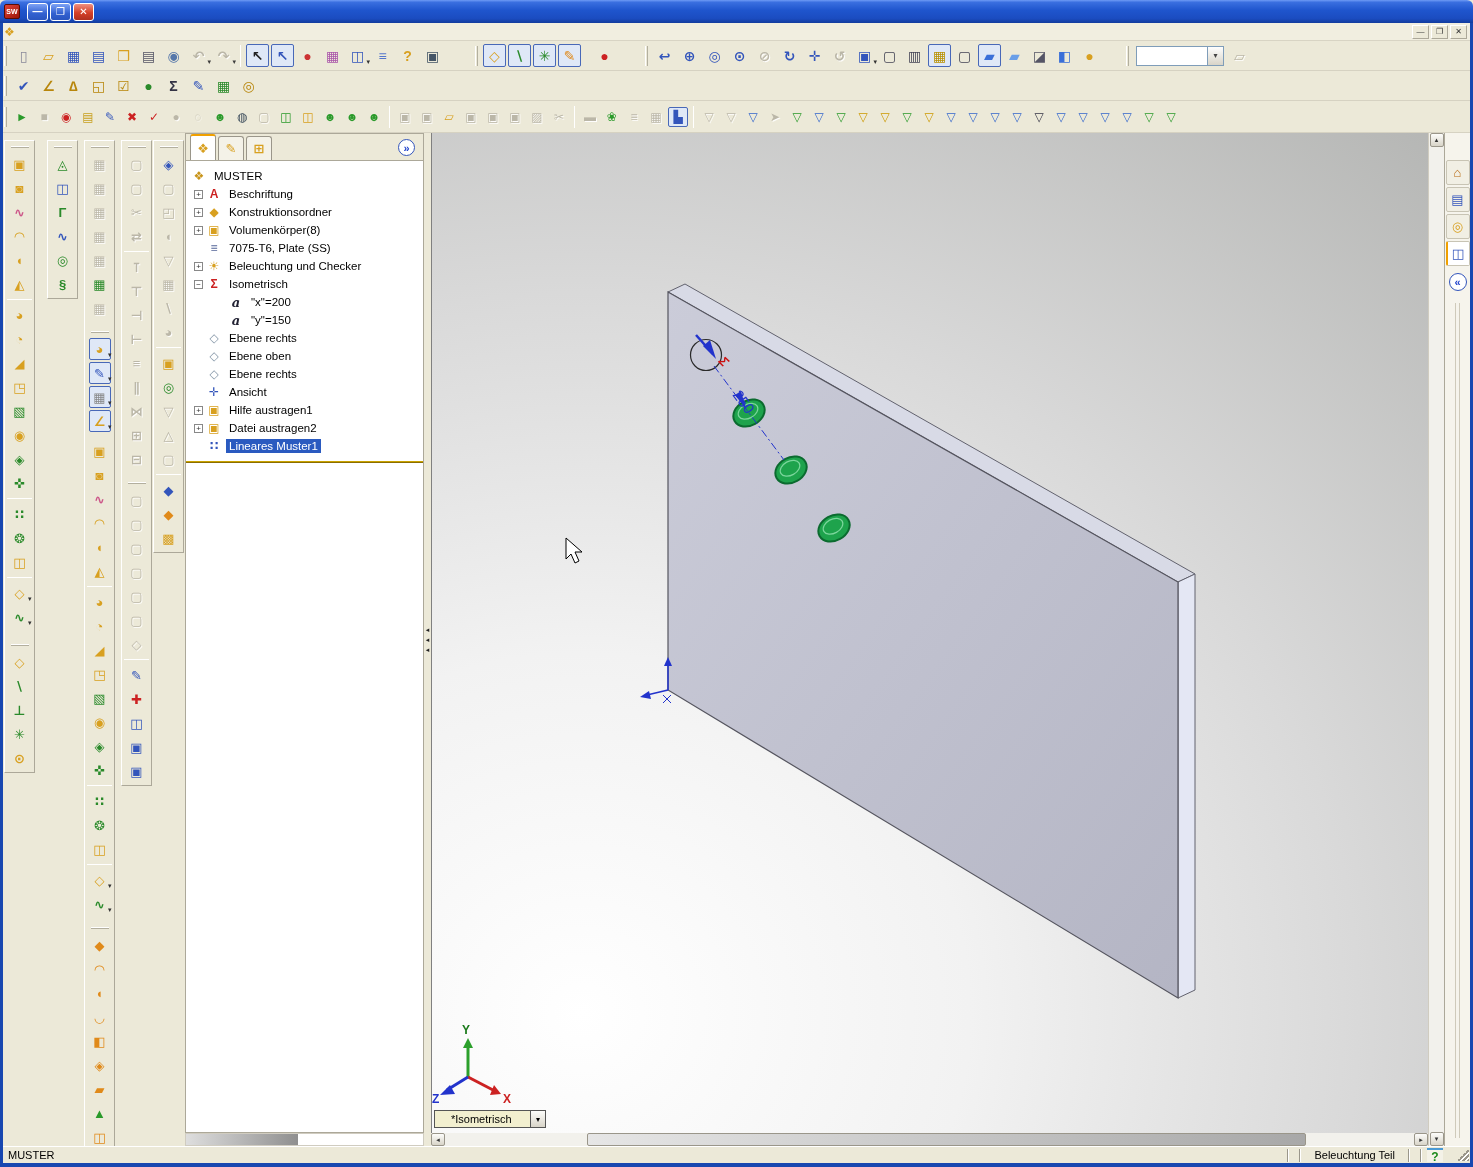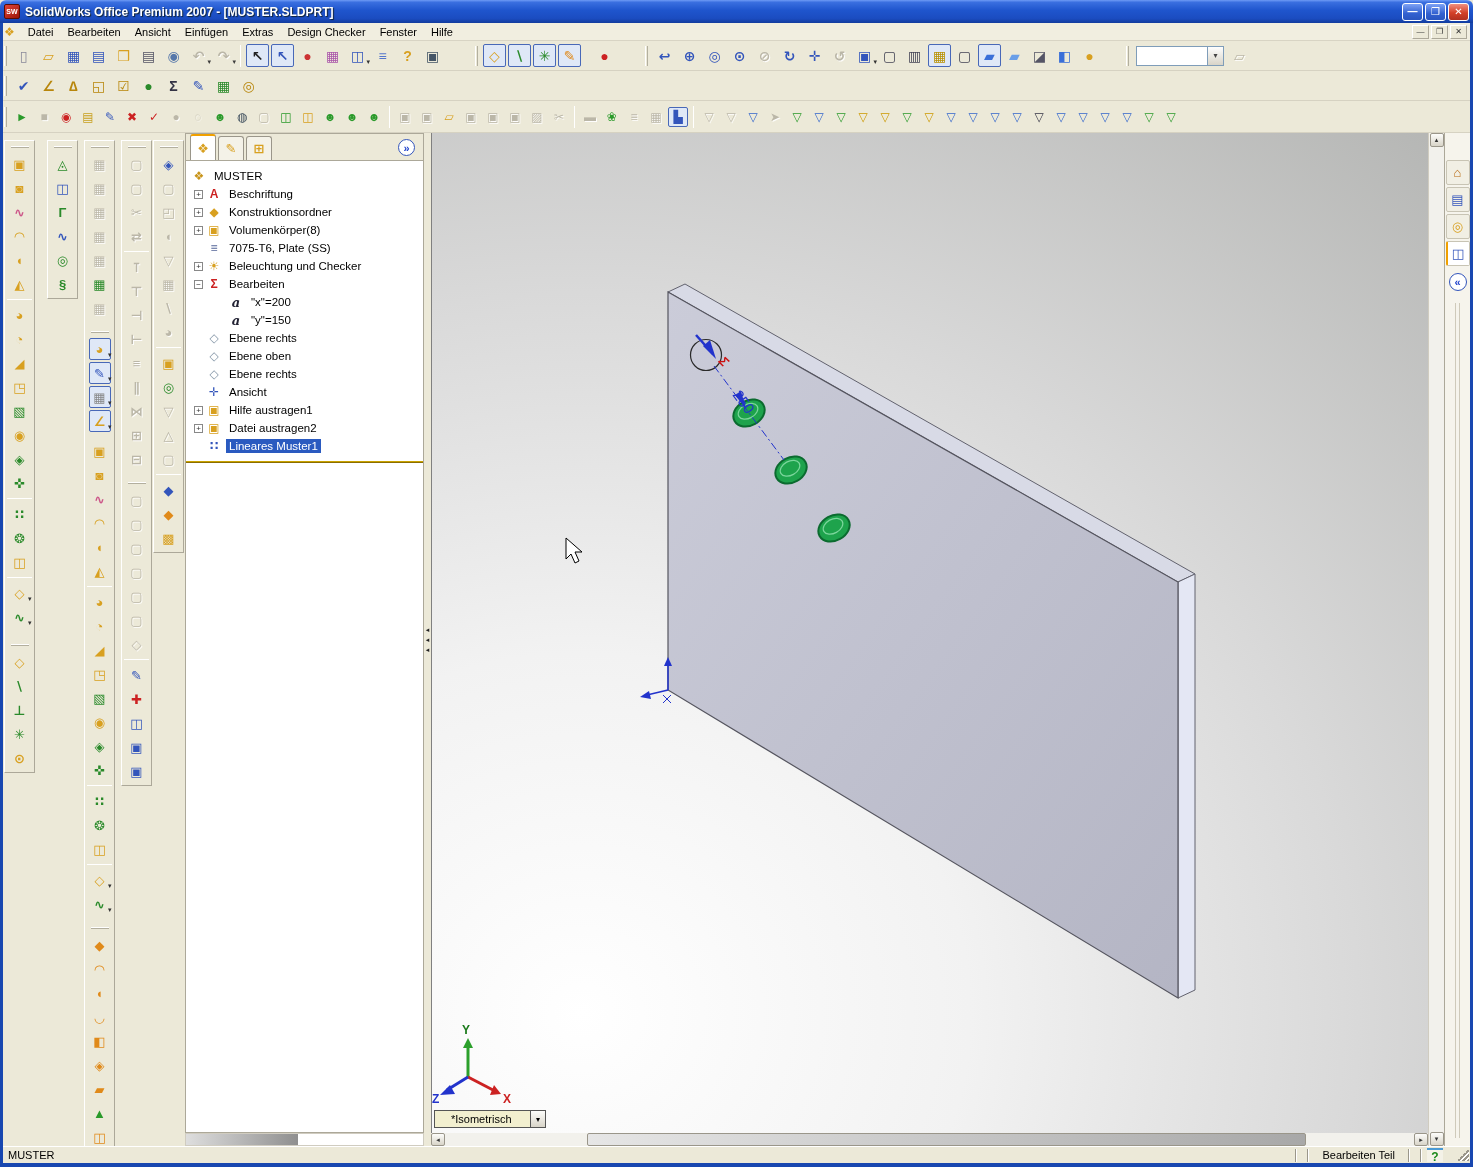--- a/index.html
+++ b/index.html
@@ -122,38 +122,27 @@
   .sb-grip{width:12px;height:12px;margin-right:4px;
     background:linear-gradient(135deg,transparent 50%,#9a968a 50%,#9a968a 60%,#fff 60%,#fff 70%,#9a968a 70%,#9a968a 80%,#fff 80%,#fff 90%,#9a968a 90%);}
 </style>
 </head>
 <body>
 
 <div class="app">
 
   <div class="titlebar">
     <div class="sw-logo">SW</div>
-    <div class="title-text">SolidWorks Office Premium 2007 - [MUSTER.SLDPRT]</div>
     <div class="winbtn">—</div>
     <div class="winbtn">❐</div>
     <div class="winbtn close">✕</div>
   </div>
 
   <div class="menubar">
     <span class="doc-icon">❖</span>
-    <div id="menu-items" style="display:flex;">
-        <span class="mitem">Datei</span>
-        <span class="mitem">Bearbeiten</span>
-        <span class="mitem">Ansicht</span>
-        <span class="mitem">Einfügen</span>
-        <span class="mitem">Extras</span>
-        <span class="mitem">Design Checker</span>
-        <span class="mitem">Fenster</span>
-        <span class="mitem">Hilfe</span>
-      </div>
     <div class="docbtns">
       <div class="docbtn">—</div>
       <div class="docbtn">❐</div>
       <div class="docbtn">✕</div>
     </div>
   </div>
 
   <div class="tbrow" id="tbrow2">
       <div class="tgrip"></div>
       <div class="tbi">
@@ -908,21 +897,21 @@
           <span class="tlabel">7075-T6, Plate (SS)</span>
         </div>
         <div class="trow l1">
           <span class="expbox">+</span>
           <span class="ticon" style="color: rgb(216, 160, 32);">☀</span>
           <span class="tlabel">Beleuchtung und Checker</span>
         </div>
         <div class="trow l1">
           <span class="expbox">−</span>
           <span class="ticon" style="color: rgb(204, 34, 34);">Σ</span>
-          <span class="tlabel">Bearbeiten</span>
+          <span class="tlabel">Isometrisch</span>
         </div>
         <div class="trow l2">
           <span class="expbox hidden"></span>
           <span class="ticon it" style="color: rgb(34, 34, 51);">a</span>
           <span class="tlabel">"x"=200</span>
         </div>
         <div class="trow l2">
           <span class="expbox hidden"></span>
           <span class="ticon it" style="color: rgb(34, 34, 51);">a</span>
           <span class="tlabel">"y"=150</span>
@@ -1073,21 +1062,21 @@
         </div>
       </div>
     <div class="tp-collapse">«</div>
     <div class="tp-grip"></div>
   </div>
 
   <div class="statusbar">
     <span class="sb-left">MUSTER</span>
     <span class="sb-div"></span>
     <span class="sb-div"></span>
-    <span class="sb-mode">Bearbeiten Teil</span>
+    <span class="sb-mode">Beleuchtung Teil</span>
     <span class="sb-div"></span>
     <span class="sb-div"></span>
     <span class="sb-help">?</span>
     <span class="sb-grip"></span>
   </div>
 
   <div class="frame l"></div>
   <div class="frame r"></div>
   <div class="frame b"></div>
 </div>

